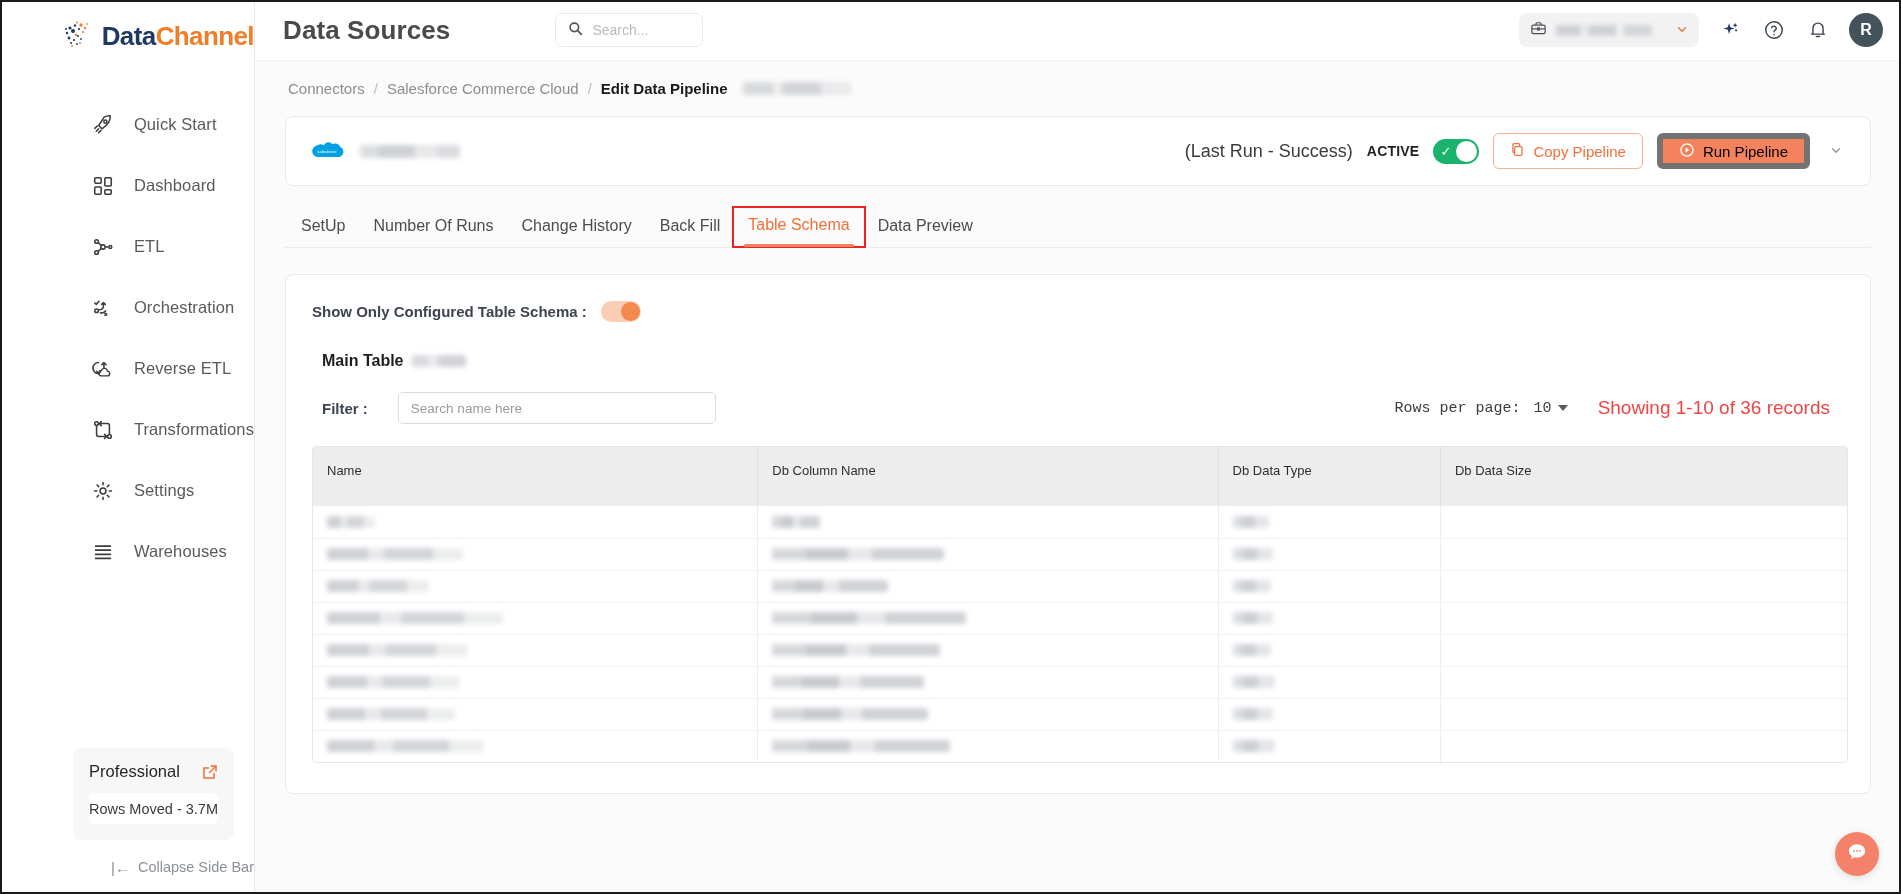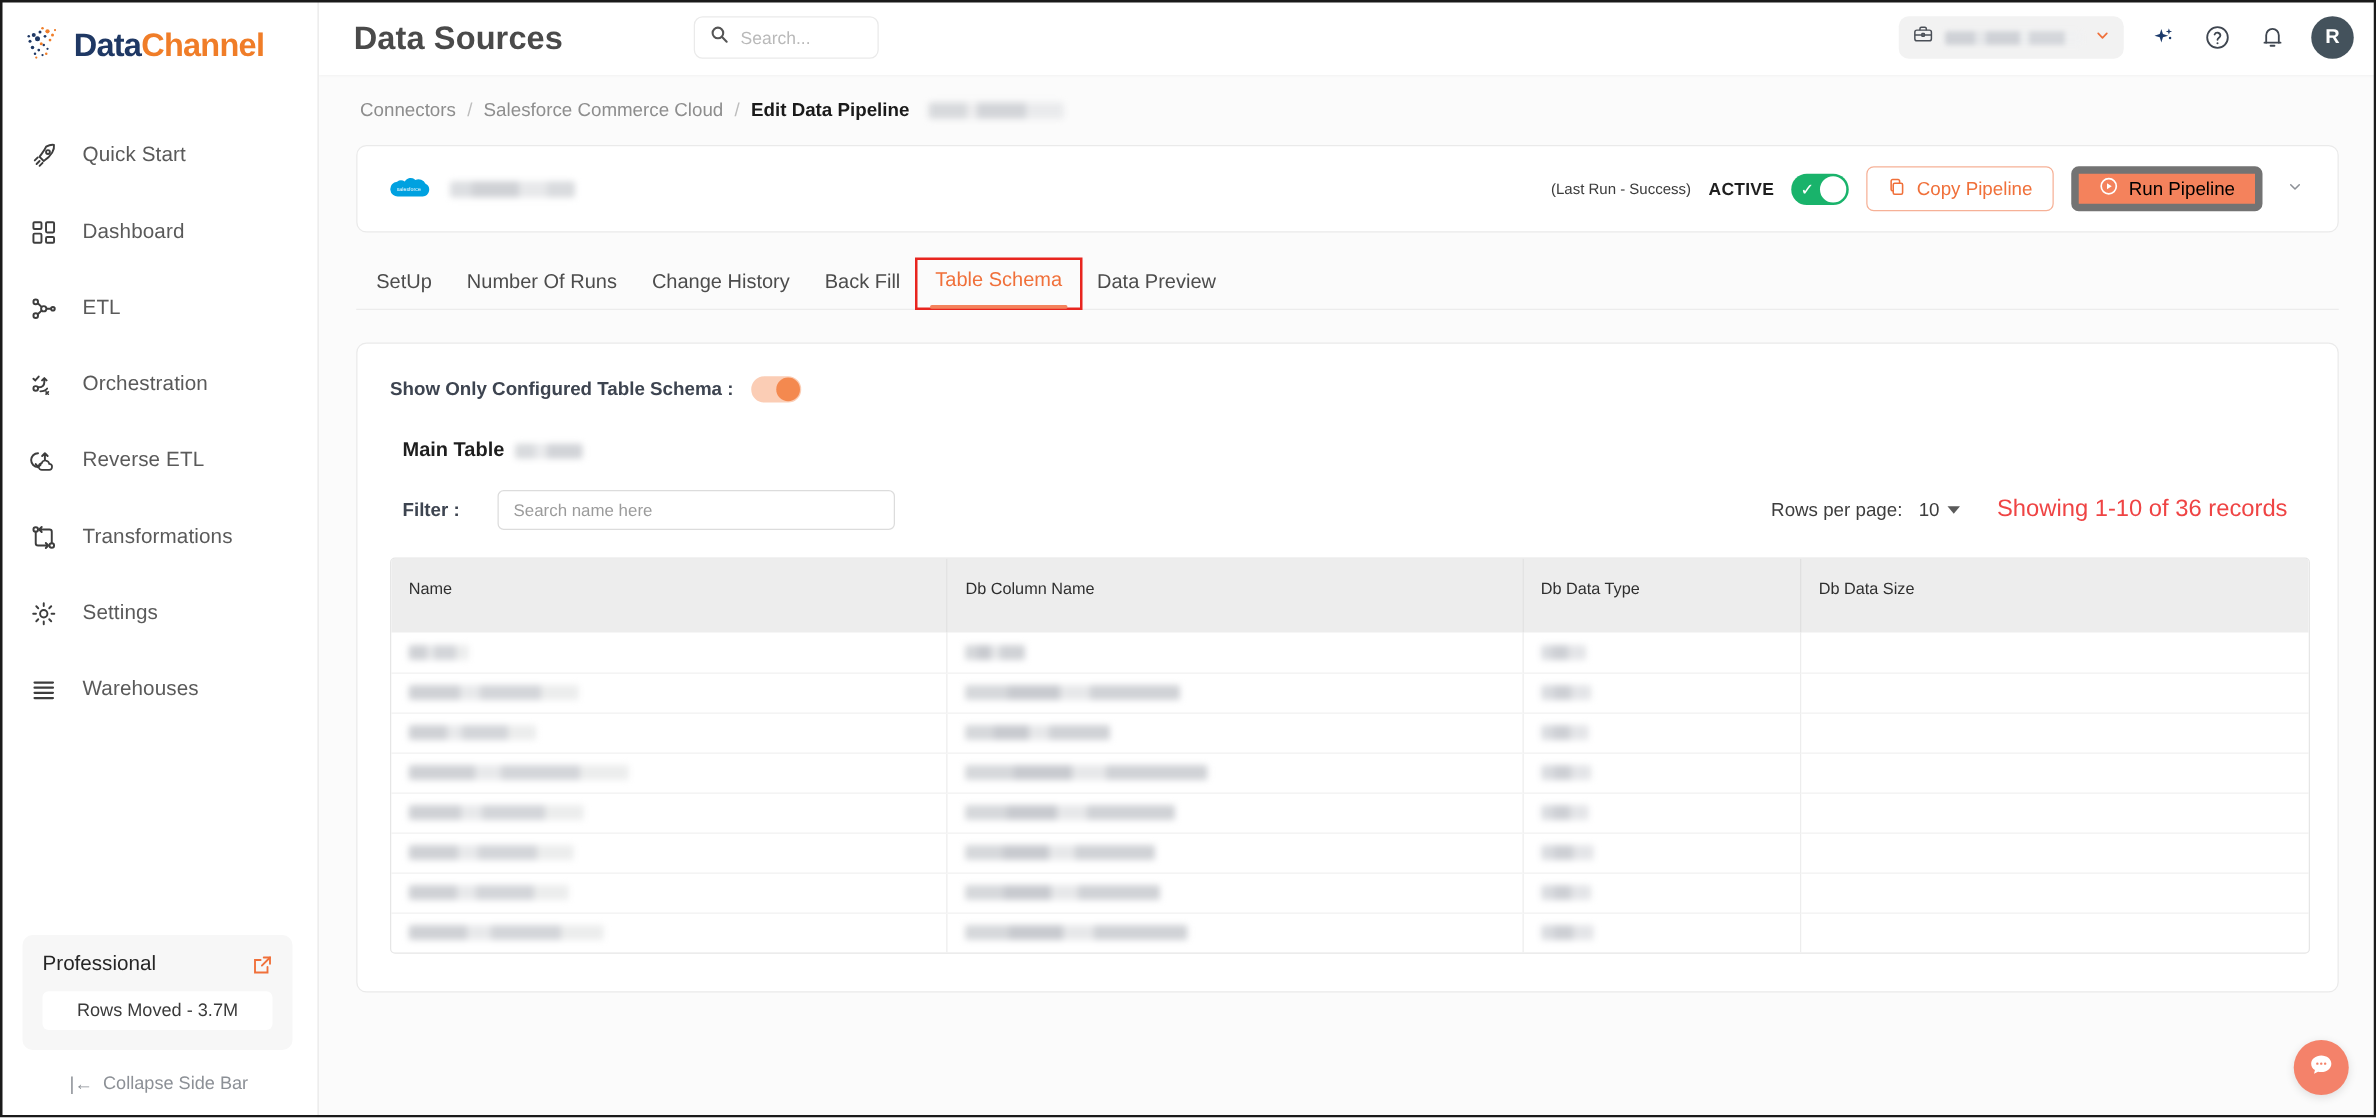--- a/index.html
+++ b/index.html
@@ -19,20 +19,21 @@
   
   .sidebar {
     width: 255px;
     flex: 0 0 255px;
     background: #ffffff;
     border-right: 1px solid #e8e8e8;
     display: flex;
     flex-direction: column;
     position: relative;
     z-index: 5;
+    align-items: flex-end;
   }
   .logo-wrap {
     height: 72px;
     display: flex;
     align-items: center;
     padding-left: 18px;
     gap: 7px;
   }
   .logo-mark { width: 34px; height: 34px; flex: 0 0 34px; }
   .logo-text { font-size: 26px; font-weight: 700; letter-spacing: -0.6px; line-height: 1; }
@@ -154,21 +155,21 @@
     display: flex; align-items: center;
     padding: 0 22px 0 24px;
   }
   .sf-logo { width: 34px; height: 24px; flex: 0 0 34px; }
   .pl-blur {
     width: 100px; height: 13px; border-radius: 2px; margin-left: 16px;
     background: linear-gradient(90deg,#dcdee1 0 18%, #cfd1d5 18% 55%, #e7e8ea 55% 78%, #d9dbde 78% 100%);
     filter: blur(2.6px);
   }
   .pl-right { margin-left: auto; display: flex; align-items: center; gap: 14px; }
-  .lastrun { font-size: 12px; color: #3b3b3b; }
+  .lastrun { font-size: 18px; color: #3b3b3b; }
   .active-lbl { font-size: 14px; font-weight: 700; color: #1f1f1f; letter-spacing: .2px; }
   .toggle-green {
     width: 46px; height: 25px; border-radius: 13px;
     background: #19b36b; position: relative; cursor: pointer;
     display:flex; align-items:center;
   }
   .toggle-green .knob {
     position: absolute; right: 2px; top: 2px;
     width: 21px; height: 21px; border-radius: 50%; background: #fff;
   }
@@ -236,21 +237,21 @@
   .filter-input {
     margin-left: 30px;
     width: 318px; height: 32px;
     border: 1px solid #dcdcdc; border-radius: 5px;
     background: #fff; padding: 0 12px;
     font-size: 13.5px; color: #3a3a3a;
     font-family: "Liberation Sans", sans-serif;
   }
   .filter-input::placeholder { color: #9b9b9b; }
   .pager { margin-left: auto; display: flex; align-items: center; gap: 30px; padding-right: 18px; }
-  .rpp { display: flex; align-items: center; gap: 13px; font-size: 15px; color: #3d3d3d; }
+  .rpp { display: flex; align-items: center; gap: 13px; font-size: 15px; color: #3d3d3d; font-family: Liberation Mono, monospace; }
   .rpp-val { display: flex; align-items: center; gap: 6px; cursor: pointer; }
   .tri { width:0;height:0;border-left:5px solid transparent;border-right:5px solid transparent;border-top:6px solid #5a5a5a; }
   .showing { font-size: 19px; color: #ef4444; }
 
   
   .tbl-wrap { margin-top: 22px; border: 1px solid #e6e6e6; border-radius: 4px; overflow: hidden; }
   table { width: 100%; border-collapse: collapse; table-layout: fixed; }
   thead th {
     background: #ededed;
     text-align: left;

